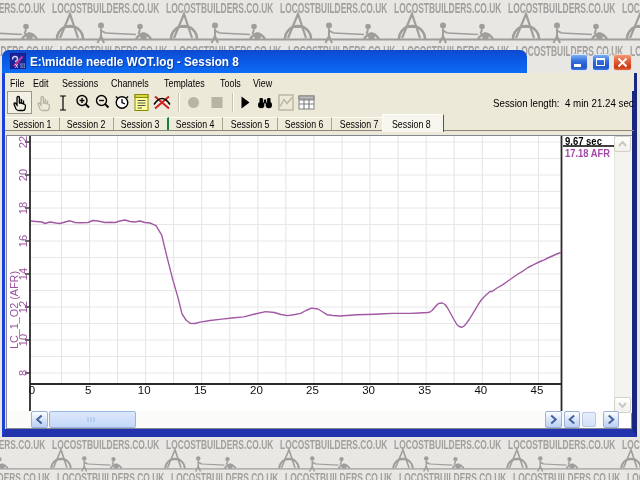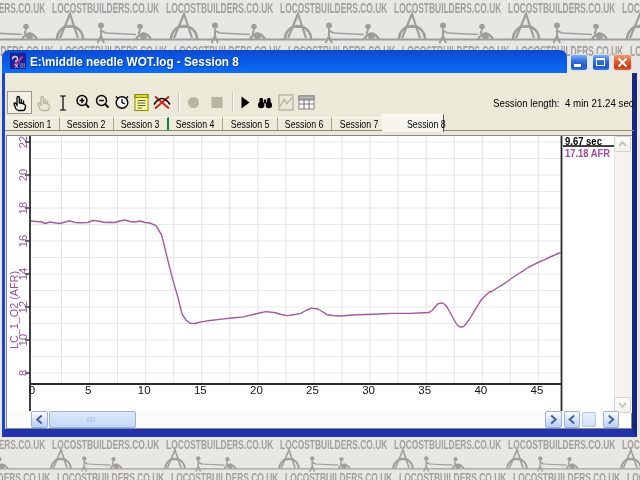--- a/index.html
+++ b/index.html
@@ -196,21 +196,21 @@
     <span class="wmtext" style="left:57px;top:471px;font-size:12px;transform:scaleX(0.7)">LOCOSTBUILDERS.CO.UK</span>
     <span class="wmtext" style="left:171px;top:471px;font-size:12px;transform:scaleX(0.7)">LOCOSTBUILDERS.CO.UK</span>
     <span class="wmtext" style="left:285px;top:471px;font-size:12px;transform:scaleX(0.7)">LOCOSTBUILDERS.CO.UK</span>
     <span class="wmtext" style="left:399px;top:471px;font-size:12px;transform:scaleX(0.7)">LOCOSTBUILDERS.CO.UK</span>
     <span class="wmtext" style="left:513px;top:471px;font-size:12px;transform:scaleX(0.7)">LOCOSTBUILDERS.CO.UK</span>
     <span class="wmtext" style="left:627px;top:471px;font-size:12px;transform:scaleX(0.7)">LOCOSTBUILDERS.CO.UK</span>
   </div>
 
 <div class="abs" style="left:2px;top:50px;width:635px;height:387px;">
 
-  <div class="abs" style="left:0;top:0;width:565px;height:23px;border-radius:7px 7px 0 0;
+  <div class="abs" style="left:0;top:0;width:525px;height:23px;border-radius:7px 7px 0 0;
      background:linear-gradient(180deg,#0d49cc 0%,#0b52dc 22%,#0a5ce8 55%,#0c66f0 82%,#0f6cf4 100%);">
     <svg class="abs" style="left:8px;top:3px" width="16" height="16" viewBox="0 0 16 16">
       <rect x="0" y="0" width="16" height="16" fill="#141d8c"></rect>
       <rect x="1" y="1" width="14" height="14" fill="#1a2496"></rect>
       <path d="M2.5 6.5 Q2.5 3.5 5 3.5 Q7.5 3.5 7.5 6 Q7.5 8 5 8.5" stroke="#cdd6f2" stroke-width="1.4" fill="none"></path>
       <path d="M4 13 L12.5 3.5" stroke="#c03a9a" stroke-width="2" fill="none"></path>
       <path d="M8 9 L11 12" stroke="#7a2a80" stroke-width="1.6" fill="none"></path>
       <text x="5" y="14.5" font-size="6.5" fill="#ffffff" font-family="Liberation Sans">x</text>
       <rect x="10.5" y="10.5" width="4.5" height="4.5" fill="#8fa8c8" opacity="0.9"></rect>
       <path d="M10.5 12 L15 12 M10.5 13.5 L15 13.5 M12 10.5 L12 15 M13.5 10.5 L13.5 15" stroke="#2a3aa0" stroke-width="0.7"></path>
@@ -231,20 +231,29 @@
       <svg class="abs" style="left:2px;top:2px" width="13" height="11" viewBox="0 0 13 11">
         <path d="M2.5 1.5 L10.5 9.5 M10.5 1.5 L2.5 9.5" stroke="#fff" stroke-width="2"></path>
       </svg>
     </div>
   </div>
 
   <div class="abs" style="left:0;top:23px;width:635px;height:364px;background:#ece9d8;
       border-left:3px solid #1c41d8;border-right:5px solid #18287f;border-bottom:8px solid #2333ae;box-sizing:border-box;">
   </div>
 
+  <div class="abs" style="left:3px;top:23px;width:629px;height:18px;background:#ece9d8;font-size:10.5px;color:#000;">
+    <span class="abs" style="left:4.5px;top:3.5px;transform:scaleX(0.85);transform-origin:0 0;">File</span>
+    <span class="abs" style="left:27.5px;top:3.5px;transform:scaleX(0.85);transform-origin:0 0;">Edit</span>
+    <span class="abs" style="left:57px;top:3.5px;transform:scaleX(0.85);transform-origin:0 0;">Sessions</span>
+    <span class="abs" style="left:106px;top:3.5px;transform:scaleX(0.85);transform-origin:0 0;">Channels</span>
+    <span class="abs" style="left:159px;top:3.5px;transform:scaleX(0.85);transform-origin:0 0;">Templates</span>
+    <span class="abs" style="left:214.5px;top:3.5px;transform:scaleX(0.85);transform-origin:0 0;">Tools</span>
+    <span class="abs" style="left:248px;top:3.5px;transform:scaleX(0.85);transform-origin:0 0;">View</span>
+  </div>
 
   <div id="toolbar" class="abs" style="left:3px;top:41px;width:537px;height:24px;background:#ece9d8;">
       <svg width="320" height="24" viewBox="0 0 320 24" style="position:absolute;left:0;top:0">
         <rect x="2.5" y="0.5" width="24" height="22" fill="#f3f1e4" stroke="#9a968a"></rect>
         <g transform="translate(7,4)" fill="none" stroke="#000" stroke-width="1.3">
           <path d="M4 14 L2 9 Q2 7.5 3.5 8 L5 10 L5 3 Q5 1.5 6.3 1.5 Q7.5 1.5 7.5 3 L7.5 8 L8.7 8 L10 8.5 L12 9 Q13.5 9.5 13.5 11 L13 14 Q12.7 15.5 11 15.5 L6.5 15.5 Q5 15.5 4 14 Z"></path>
           <path d="M7.5 3 L7.5 8 M9.5 4 L9.5 8 M11.5 5.5 L11.5 9"></path>
         </g>
         <g transform="translate(31,4)" fill="none" stroke="#b8b4a4" stroke-width="1.3">
           <path d="M4 14 L2 9 Q2 7.5 3.5 8 L5 10 L5 3 Q5 1.5 6.3 1.5 Q7.5 1.5 7.5 3 L7.5 8 L8.7 8 L10 8.5 L12 9 Q13.5 9.5 13.5 11 L13 14 Q12.7 15.5 11 15.5 L6.5 15.5 Q5 15.5 4 14 Z"></path>
@@ -306,21 +315,21 @@
 
   <div id="tabs" class="abs" style="left:3px;top:63px;width:629px;height:22px;font-size:11px;">
       <div class="abs" style="left:0px;top:4px;width:54.5px;height:13.5px;background:#eeebdb;border-top:1px solid #fdfcf5;border-right:1px solid #a8a490;box-sizing:border-box;text-align:center;overflow:hidden;"><span style="display:inline-block;transform:scaleX(0.8);white-space:nowrap;">Session 1</span></div>
       <div class="abs" style="left:54.5px;top:4px;width:54.5px;height:13.5px;background:#eeebdb;border-top:1px solid #fdfcf5;border-right:1px solid #a8a490;box-sizing:border-box;text-align:center;overflow:hidden;"><span style="display:inline-block;transform:scaleX(0.8);white-space:nowrap;">Session 2</span></div>
       <div class="abs" style="left:109px;top:4px;width:54.5px;height:13.5px;background:#eeebdb;border-top:1px solid #fdfcf5;border-right:2px solid #15803d;box-sizing:border-box;text-align:center;overflow:hidden;"><span style="display:inline-block;transform:scaleX(0.8);white-space:nowrap;">Session 3</span></div>
       <div class="abs" style="left:163.5px;top:4px;width:54.5px;height:13.5px;background:#eeebdb;border-top:1px solid #fdfcf5;border-right:1px solid #a8a490;box-sizing:border-box;text-align:center;overflow:hidden;"><span style="display:inline-block;transform:scaleX(0.8);white-space:nowrap;">Session 4</span></div>
       <div class="abs" style="left:218px;top:4px;width:54.5px;height:13.5px;background:#eeebdb;border-top:1px solid #fdfcf5;border-right:1px solid #a8a490;box-sizing:border-box;text-align:center;overflow:hidden;"><span style="display:inline-block;transform:scaleX(0.8);white-space:nowrap;">Session 5</span></div>
       <div class="abs" style="left:272.5px;top:4px;width:54.5px;height:13.5px;background:#eeebdb;border-top:1px solid #fdfcf5;border-right:1px solid #a8a490;box-sizing:border-box;text-align:center;overflow:hidden;"><span style="display:inline-block;transform:scaleX(0.8);white-space:nowrap;">Session 6</span></div>
       <div class="abs" style="left:327px;top:4px;width:54.5px;height:13.5px;background:#eeebdb;border-top:1px solid #fdfcf5;border-right:1px solid #a8a490;box-sizing:border-box;text-align:center;overflow:hidden;"><span style="display:inline-block;transform:scaleX(0.8);white-space:nowrap;">Session 7</span></div>
       <div class="abs" style="left:0;top:17px;width:629px;height:1px;background:#8a8878;"></div>
-      <div class="abs" style="left:376.5px;top:1px;width:62px;height:18px;background:#f7f6ee;border-top:1px solid #fdfcf5;border-left:1px solid #fdfcf5;border-right:1.5px solid #555;box-sizing:border-box;text-align:left;padding-top:3px;padding-left:24px;"><span style="display:inline-block;transform:scaleX(0.8);transform-origin:0 50%;white-space:nowrap;">Session 8</span></div>
+      <div class="abs" style="left:376.5px;top:1px;width:62px;height:18px;background:#f7f6ee;border-top:1px solid #fdfcf5;border-left:1px solid #fdfcf5;border-right:1.5px solid #555;box-sizing:border-box;text-align:left;padding-top:3px;padding-left:9px;"><span style="display:inline-block;transform:scaleX(0.8);transform-origin:0 50%;white-space:nowrap;">Session 8</span></div>
     </div>
 
   <div class="abs" style="left:4px;top:85px;width:626px;height:294px;background:#fff;border:1px solid #848890;box-sizing:border-box;">
     <svg id="chart" width="624" height="292" viewBox="0 0 624 292" style="position:absolute;left:0;top:0;font-family:'Liberation Sans',sans-serif;">
         <path d="M54.5 0 L54.5 248" stroke="#e3e3e3" stroke-width="1"></path>
         <path d="M82.55 0 L82.55 248" stroke="#e3e3e3" stroke-width="1"></path>
         <path d="M110.6 0 L110.6 248" stroke="#e3e3e3" stroke-width="1"></path>
         <path d="M138.65 0 L138.65 248" stroke="#e3e3e3" stroke-width="1"></path>
         <path d="M166.70000000000002 0 L166.70000000000002 248" stroke="#e3e3e3" stroke-width="1"></path>
         <path d="M194.75000000000003 0 L194.75000000000003 248" stroke="#e3e3e3" stroke-width="1"></path>

